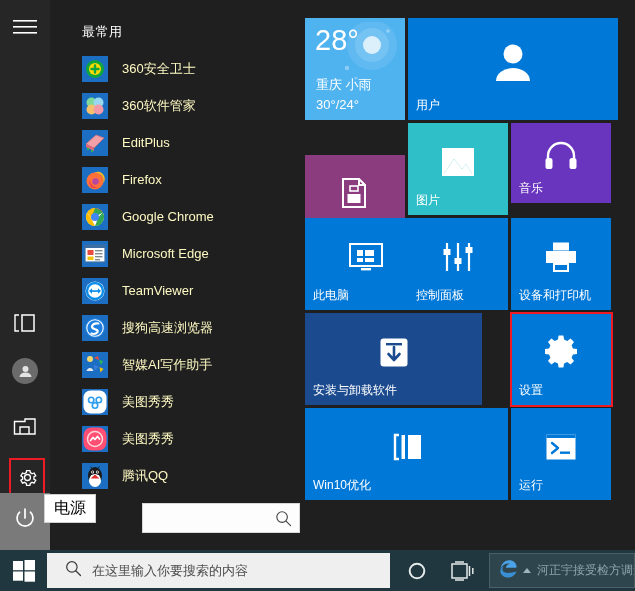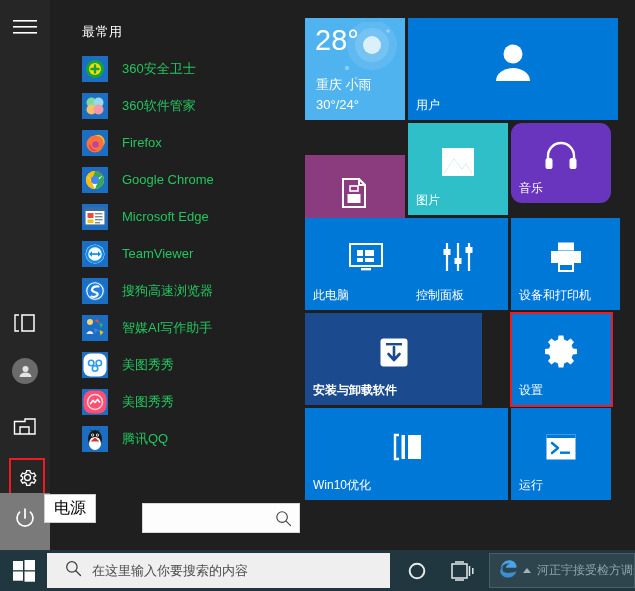--- a/index.html
+++ b/index.html
@@ -91,21 +91,21 @@
     width: 26px; height: 26px;
     flex: 0 0 26px;
     background: #1b6ec2;
     position: relative;
     overflow: hidden;
   }
   .app-icon svg { display: block; }
   .app-label {
     margin-left: 14px;
     font-size: 13px;
-    color: #22c55e;
+    color: #fef9c3;
     white-space: nowrap;
   }
 
   
   #start-search-box {
     position: absolute; left: 142px; top: 503px;
     width: 158px; height: 30px;
     background: #fdfdfd;
     border: 1px solid #d8d8d8;
     box-sizing: border-box;
@@ -305,20 +305,31 @@
             <svg width="26" height="26" viewBox="0 0 26 26">
               <circle cx="9.5" cy="9.5" r="5" fill="#7fd99a"></circle>
               <circle cx="16.5" cy="9.5" r="5" fill="#9ad8f0"></circle>
               <circle cx="9.5" cy="16.5" r="5" fill="#f5c26b"></circle>
               <circle cx="16.5" cy="16.5" r="5" fill="#f29aa8"></circle>
             </svg>
           </div>
           <div class="app-label">360软件管家</div>
         </div>
 
+        <div class="app-item">
+          <div class="app-icon">
+            <svg width="26" height="26" viewBox="0 0 26 26">
+              <path d="M4 14 L14 5 L22 8 L12 18 Z" fill="#f2a0a8" stroke="#d0707c" stroke-width="0.8"></path>
+              <path d="M4 14 L12 18 L12 21 L4 17 Z" fill="#e06a78"></path>
+              <path d="M5 19 l2 0 m-1 -1 l0 2" stroke="#2dbb4e" stroke-width="1.4"></path>
+              <path d="M9 21 l2 0 m-1 -1 l0 2" stroke="#2dbb4e" stroke-width="1.4"></path>
+            </svg>
+          </div>
+          <div class="app-label">EditPlus</div>
+        </div>
 
         <div class="app-item">
           <div class="app-icon">
             <svg width="26" height="26" viewBox="0 0 26 26">
               <circle cx="13" cy="14" r="8.5" fill="#ff7139"></circle>
               <path d="M13 5.5 a8.5 8.5 0 0 1 8.2 10.8 a7 7 0 0 0 -9.8 -9.9 Z" fill="#ffb822"></path>
               <path d="M8 13 a5.5 5.5 0 0 0 8 7 a6.5 6.5 0 0 1 -8 -7 z" fill="#e8335b"></path>
               <circle cx="13.5" cy="14.5" r="3.3" fill="#8a2be2" opacity="0.6"></circle>
             </svg>
           </div>
@@ -492,21 +503,21 @@
             <svg width="32" height="28" viewBox="0 0 32 28">
               <rect x="1" y="1" width="30" height="26" fill="#ffffff"></rect>
               <path d="M1 27 L12 11 L20 21 L24 16 L31 27 Z" fill="#2fbfc8"></path>
               <path d="M1 27 L12 11 L20 21 L24 16 L31 27 Z" fill="#ffffff"></path>
               <rect x="1" y="1" width="30" height="26" fill="none" stroke="#ffffff" stroke-width="2"></rect>
             </svg>
           </div>
           <div class="tile-label">图片</div>
         </div>
 
-        <div class="tile" style="left:206px; top:105px; width:100px; height:80px; background:#6a35be;border-radius:11px;">
+        <div class="tile" style="left:206px; top:105px; width:100px; height:80px; background:#6a35be;">
           <div class="tile-glyph shift-up">
             <svg width="34" height="30" viewBox="0 0 34 30">
               <path d="M4 20 L4 15 a13 13 0 0 1 26 0 L30 20" fill="none" stroke="#ffffff" stroke-width="2.4"></path>
               <rect x="1.5" y="17" width="7" height="11" rx="2.6" fill="#ffffff"></rect>
               <rect x="25.5" y="17" width="7" height="11" rx="2.6" fill="#ffffff"></rect>
             </svg>
           </div>
           <div class="tile-label">音乐</div>
         </div>
 
@@ -529,33 +540,33 @@
             <svg width="32" height="32" viewBox="0 0 32 32">
               <path d="M5 2 L5 30 M16 2 L16 30 M27 2 L27 30" stroke="#ffffff" stroke-width="2.2"></path>
               <rect x="1.5" y="8" width="7" height="6" fill="#ffffff"></rect>
               <rect x="12.5" y="17" width="7" height="6" fill="#ffffff"></rect>
               <rect x="23.5" y="6" width="7" height="6" fill="#ffffff"></rect>
             </svg>
           </div>
           <div class="tile-label">控制面板</div>
         </div>
 
-        <div class="tile" style="left:206px; top:200px; width:109px; height:92px; background:#0078d7;">
+        <div class="tile" style="left:206px; top:200px; width:100px; height:92px; background:#0078d7;">
           <div class="tile-glyph shift-up">
             <svg width="34" height="32" viewBox="0 0 34 32">
               <rect x="9" y="1.5" width="16" height="8" fill="#ffffff"></rect>
               <rect x="2" y="10" width="30" height="12" fill="#ffffff"></rect>
               <rect x="9" y="22" width="16" height="9" fill="#ffffff"></rect>
               <rect x="11" y="24" width="12" height="5" fill="#0078d7"></rect>
             </svg>
           </div>
           <div class="tile-label">设备和打印机</div>
         </div>
 
-        <div class="tile" style="left:0px; top:295px; width:177px; height:92px; background:#1b4a8e;font-weight:bold;">
+        <div class="tile" style="left:0px; top:295px; width:177px; height:92px; background:#1b4a8e;">
           <div class="tile-glyph shift-up">
             <svg width="30" height="31" viewBox="0 0 30 31">
               <rect x="1.5" y="1.5" width="27" height="28" rx="3" fill="#ffffff"></rect>
               <rect x="7" y="6" width="16" height="2.4" fill="#1b4a8e"></rect>
               <path d="M15 10 L15 21 M9.5 17 L15 23 L20.5 17" fill="none" stroke="#1b4a8e" stroke-width="2.6" stroke-linecap="round" stroke-linejoin="round"></path>
             </svg>
           </div>
           <div class="tile-label">安装与卸载软件</div>
         </div>
 

